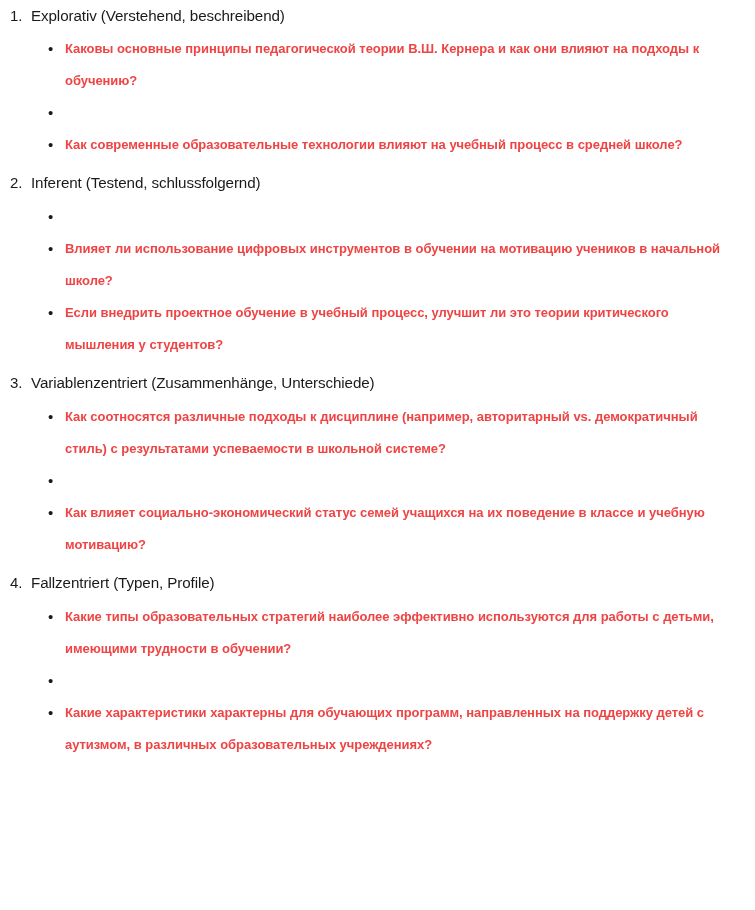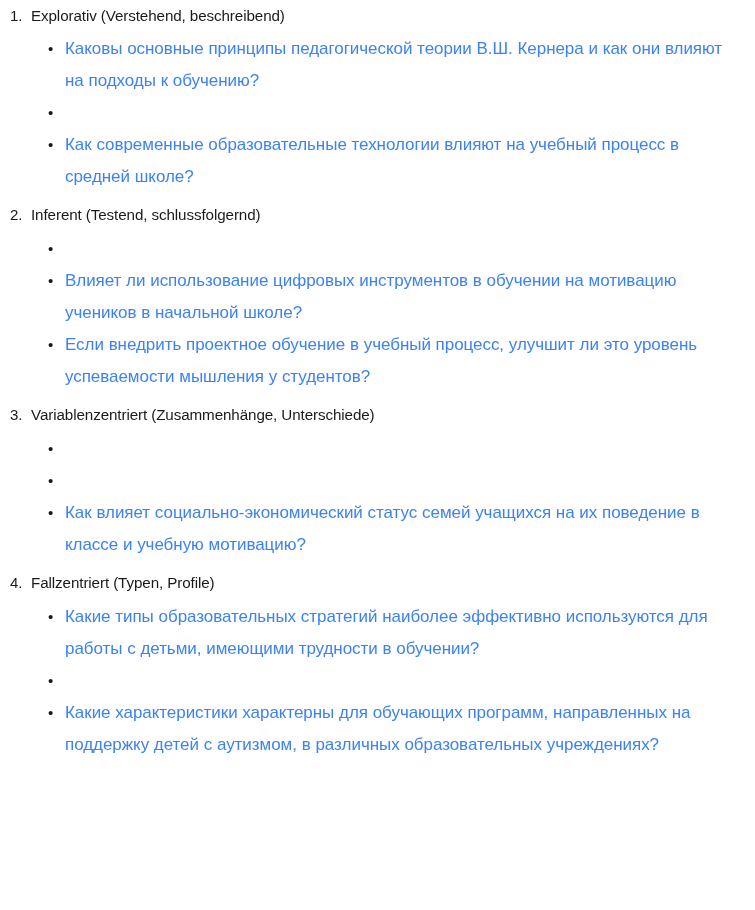--- a/index.html
+++ b/index.html
@@ -76,26 +76,27 @@
     width: 17px;
     font-size: 15px;
     line-height: 32px;
     color: #1a1a1a;
     text-align: left;
     user-select: none;
   }
 
   .bullet-text {
     flex: 1 1 auto;
-    font-size: 17px;
+    font-size: 13px;
     line-height: 32px;
-    color: #3b82f6;
+    color: #ef4444;
     letter-spacing: -0.05px;
     word-spacing: 0.1px;
     text-align: left;
+    font-weight: bold;
   }
 
   
   .sec-1 { margin-top: 0px; }
   .sec-1 .bullet-list { margin-top: 4px; }
   .sec-2 { margin-top: 9px; }
   .sec-2 .bullet-list { margin-top: 5px; }
   .sec-3 { margin-top: 9px; }
   .sec-3 .bullet-list { margin-top: 5px; }
   .sec-4 { margin-top: 9px; }
@@ -136,33 +137,34 @@
     <ul class="bullet-list">
       <li class="bullet-item">
         <span class="bullet-marker">•</span>
       </li>
       <li class="bullet-item">
         <span class="bullet-marker">•</span>
         <span class="bullet-text">Влияет ли использование цифровых инструментов в обучении на мотивацию учеников в начальной школе?</span>
       </li>
       <li class="bullet-item">
         <span class="bullet-marker">•</span>
-        <span class="bullet-text">Если внедрить проектное обучение в учебный процесс, улучшит ли это уровень успеваемости мышления у студентов?</span>
+        <span class="bullet-text">Если внедрить проектное обучение в учебный процесс, улучшит ли это теории критического мышления у студентов?</span>
       </li>
     </ul>
   </div>
 
   <div class="section sec-3">
     <div class="section-heading">
       <span class="section-number">3.</span>
       <span class="section-title">Variablenzentriert (Zusammenhänge, Unterschiede)</span>
     </div>
     <ul class="bullet-list">
       <li class="bullet-item">
         <span class="bullet-marker">•</span>
+        <span class="bullet-text">Как соотносятся различные подходы к дисциплине (например, авторитарный vs. демократичный стиль) с результатами успеваемости в школьной системе?</span>
       </li>
       <li class="bullet-item">
         <span class="bullet-marker">•</span>
       </li>
       <li class="bullet-item">
         <span class="bullet-marker">•</span>
         <span class="bullet-text">Как влияет социально-экономический статус семей учащихся на их поведение в классе и учебную мотивацию?</span>
       </li>
     </ul>
   </div>

